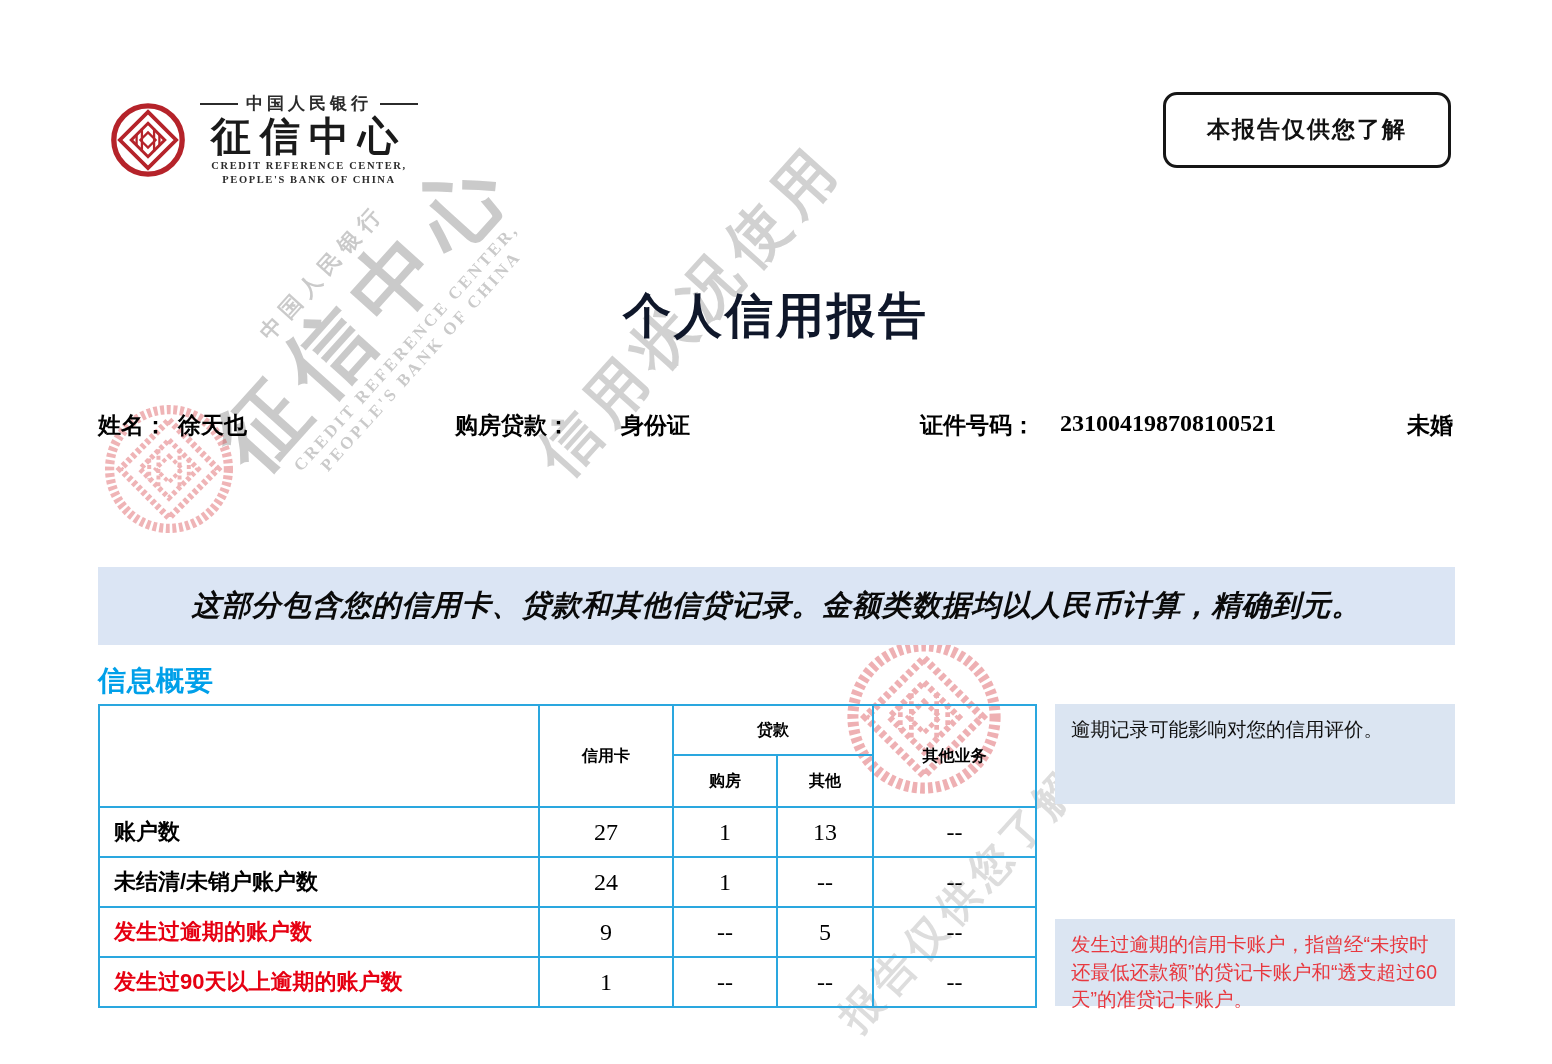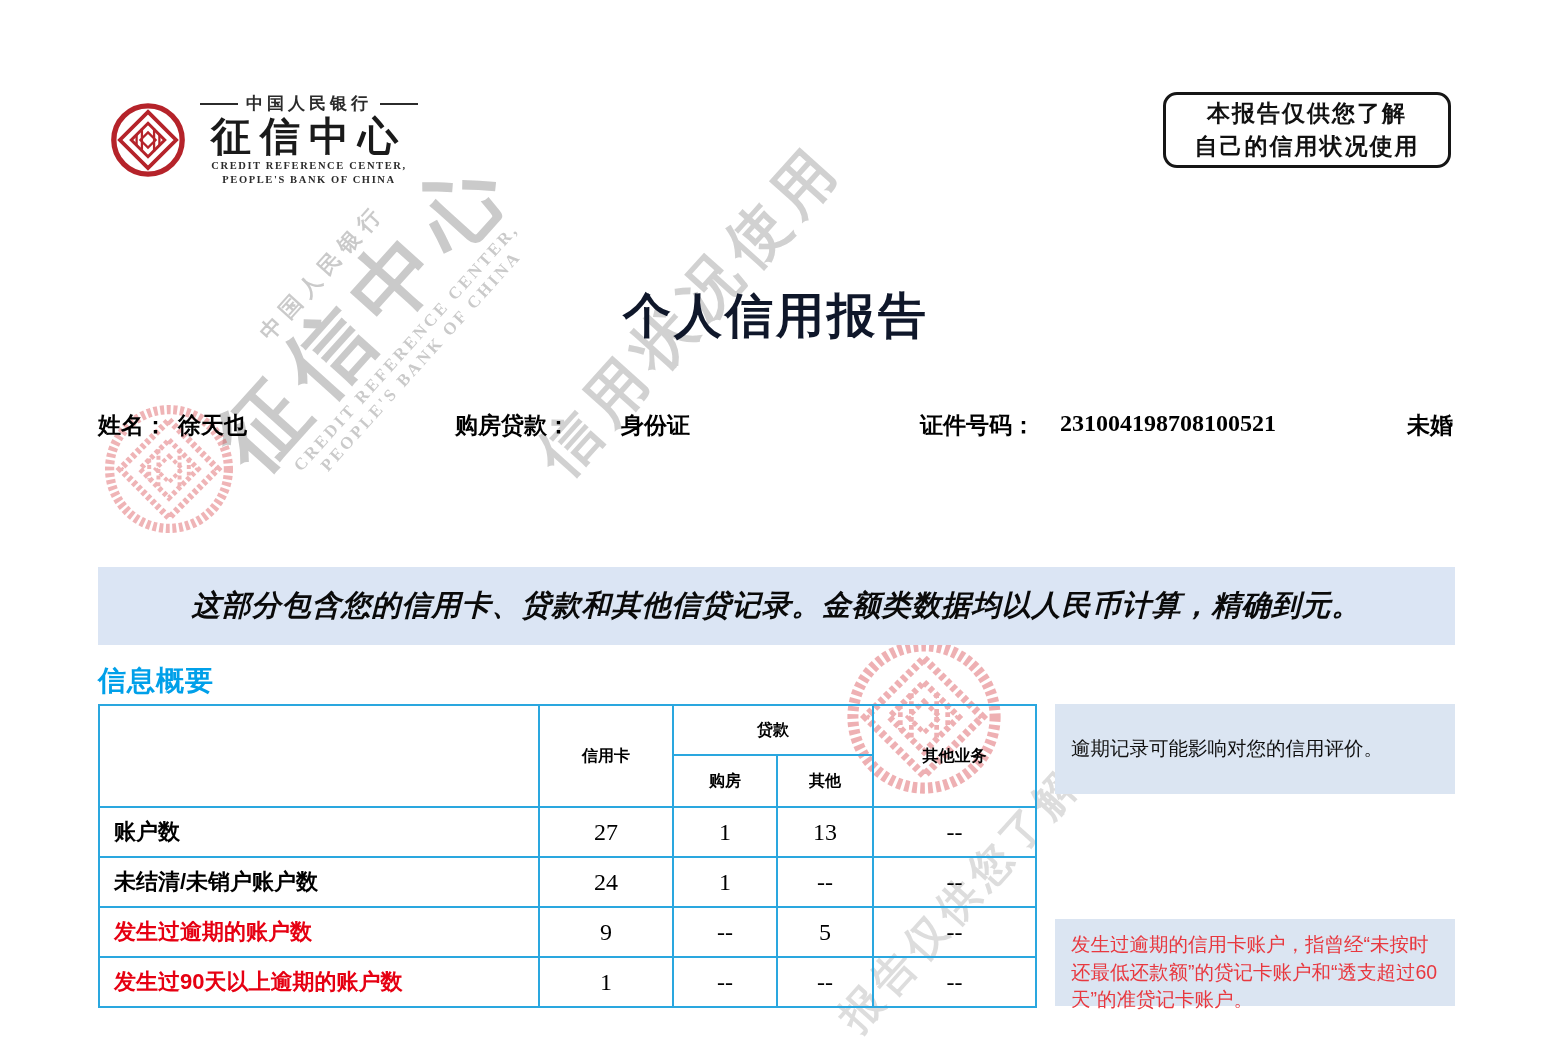--- a/index.html
+++ b/index.html
@@ -97,21 +97,21 @@
   .c0 { width:440px; } .c1 { width:134px; } .c2 { width:104px; } .c3 { width:96px; } .c4 { width:163px; }
   .hr1 { height:50px; } .hr2 { height:52px; } .br { height:50px;border-radius:9px; }
   .row-label { font-size:22px; font-weight:bold; text-align:left; padding-left:14px; color:#000; }
   .row-alert .row-label { color:#e60012; }
   .cell-val { font-family:"Liberation Serif", serif; font-size:24px; text-align:center; color:#000; }
 
   
   .notes { position:absolute; left:1055px; top:704px; width:400px; height:302px; }
   .note { position:absolute; left:0; width:400px; background:#dbe5f2; padding:12px 16px;
           font-size:19.5px; line-height:1.42; color:#111; }
-  .note-1 { top:0; height:90px; display:flex; align-items:center; }
+  .note-1 { top:0; height:100px; display:flex; align-items:flex-start; }
   .note-2 { top:108px; height:99px; }
   .note-3 { top:215px; height:87px; color:#e8383f; }
 </style>
 </head>
 <body>
 
 <div class="page">
 
   <div class="wm-layer">
     <div class="wm-logo-block">
@@ -158,21 +158,20 @@
       <div class="logo-text">
         <div class="logo-bank">中国人民银行</div>
         <div class="logo-center">征信中心</div>
         <div class="logo-eng">CREDIT REFERENCE CENTER,</div>
         <div class="logo-eng">PEOPLE'S BANK OF CHINA</div>
       </div>
     </div>
 
     <div class="notice-box">
       <span>本报告仅供您了解</span>
-      <span>自己的信用状况使用</span>
     </div>
 
     <div class="report-title">个人信用报告</div>
 
 
     <div class="info-row2">
       <span class="lbl pos-name-label">姓名：</span>
       <span class="val-cn pos-name">徐天也</span>
       <span class="lbl pos-idtype">购房贷款：</span>
       <span class="val-cn pos-idtype-val">身份证</span>

